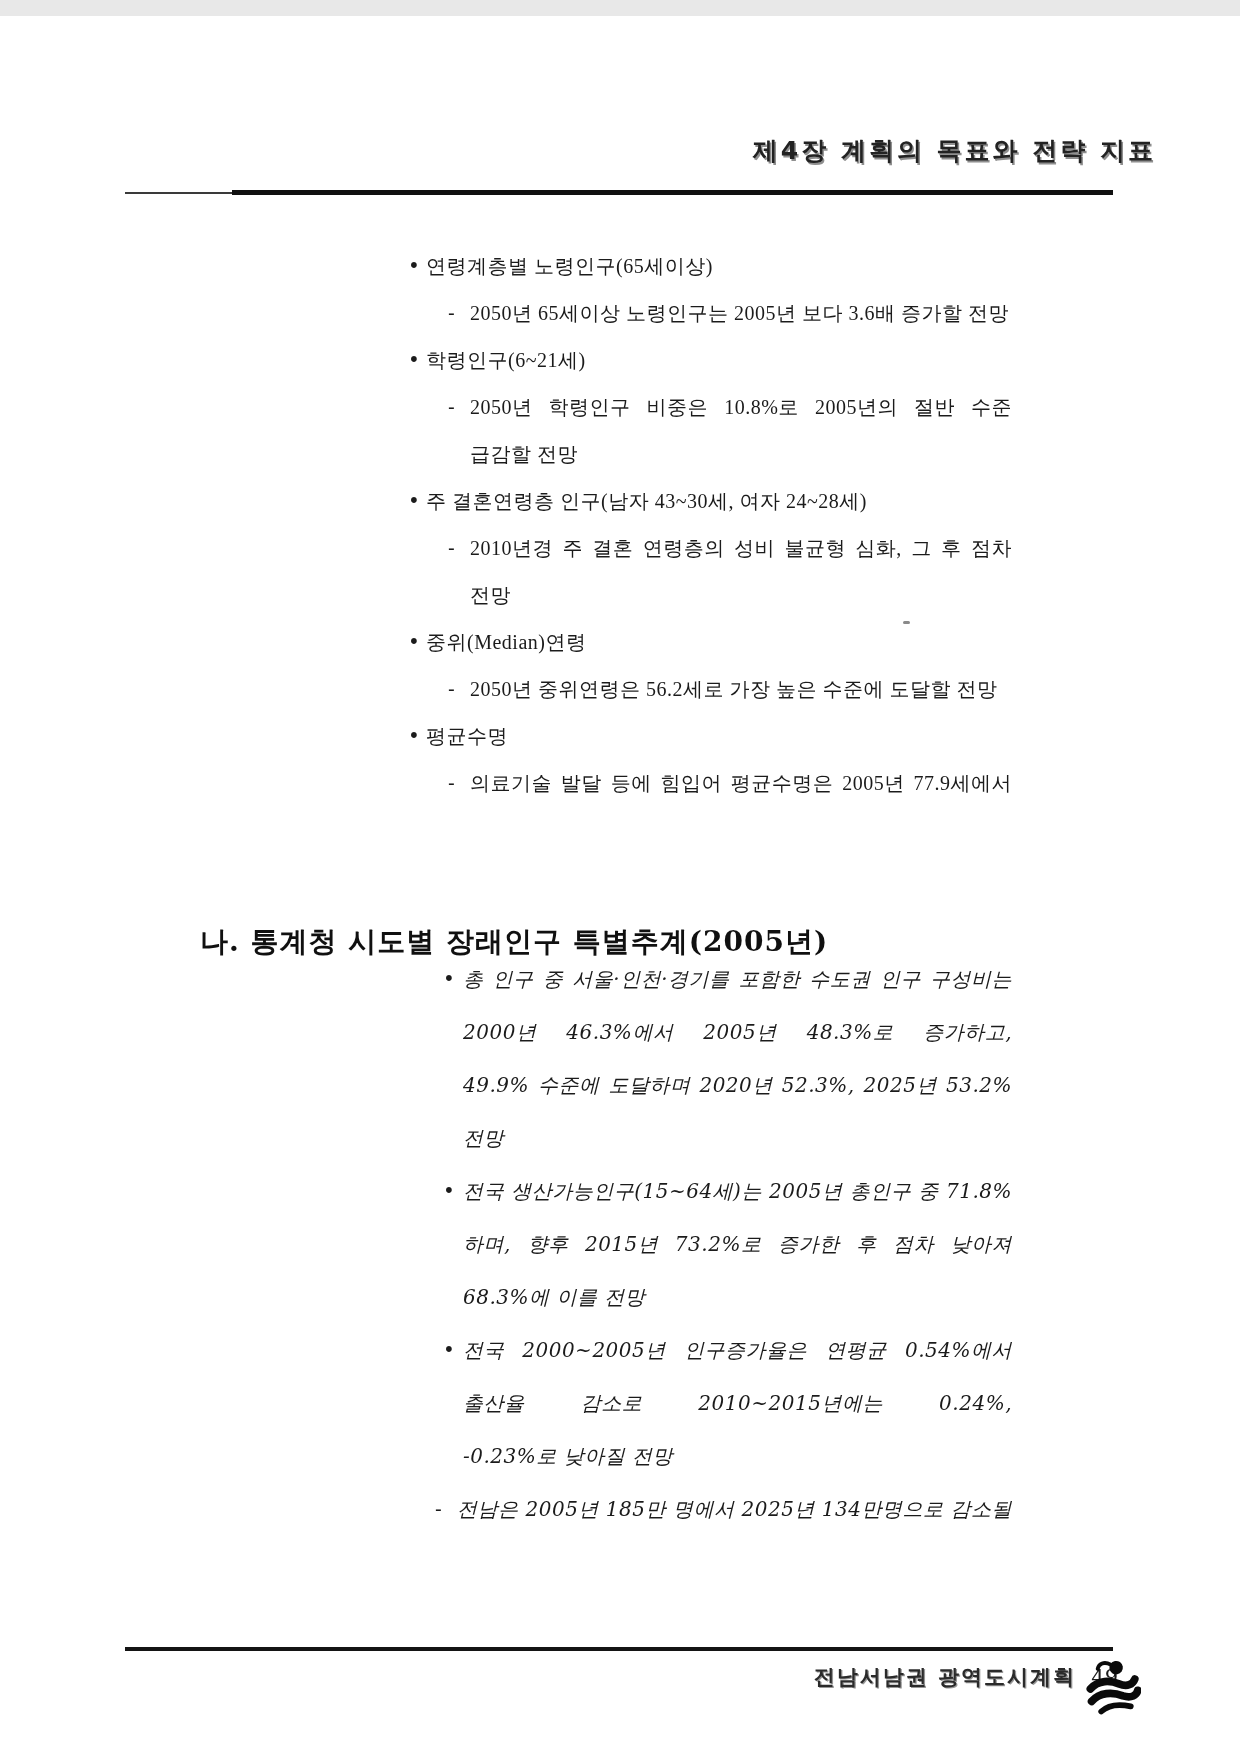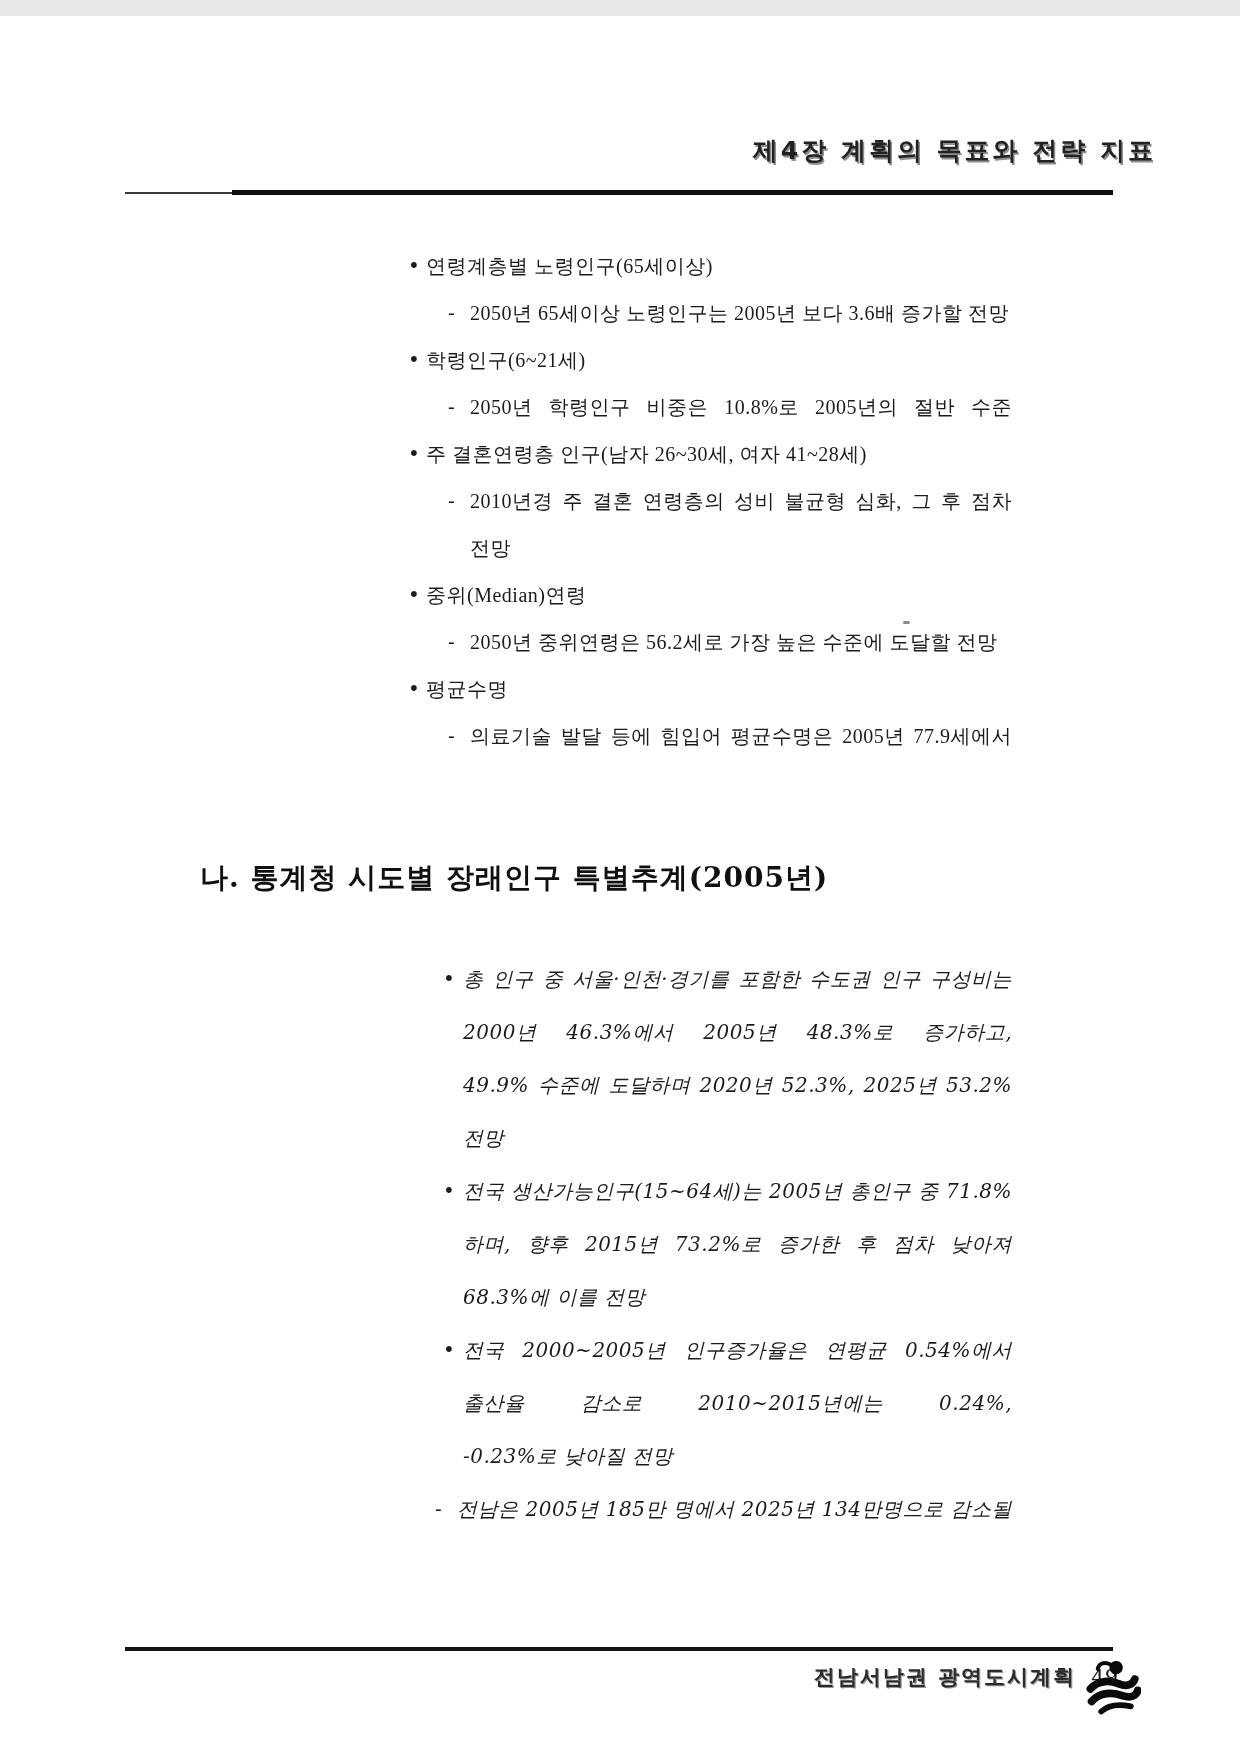--- a/index.html
+++ b/index.html
@@ -40,21 +40,21 @@
     text-align:left;
   }
   .sec1 .ln{height:47px;line-height:47px;font-family:Liberation Serif, serif;}
   .sec2 .ln{height:53px;line-height:53px;font-style:italic;}
   .ln.fill{
     white-space:normal;word-break:keep-all;
     text-align:justify;text-align-last:justify;
   }
   
   .sec2-heading{
-    position:absolute;top:842px;left:200px;margin:0;
+    position:absolute;top:906px;left:200px;margin:0;
     font-size:28px;line-height:40px;font-weight:800;
     letter-spacing:1px;color:#101010;
     font-family:"DejaVu Serif","Liberation Serif",serif;
   }
   
   .ftr-rule{position:absolute;top:1631px;left:125px;width:988px;height:4px;background:#141414;}
   .ftr-text{
     position:absolute;top:1646px;right:165px;
     font-size:21px;line-height:30px;font-weight:bold;
     letter-spacing:2px;color:#2a2a2a;
@@ -88,24 +88,25 @@
       <span class="mk">-</span>
       <div class="ln">2050년 65세이상 노령인구는 2005년 보다 3.6배 증가할 전망</div>
     </div>
     <div class="item b">
       <span class="mk">•</span>
       <div class="ln">학령인구(6~21세)</div>
     </div>
     <div class="item d">
       <span class="mk">-</span>
       <div class="ln fill">2050년 학령인구 비중은 10.8%로 2005년의 절반 수준 이하로</div>
+      <div class="ln">급감할 전망</div>
     </div>
     <div class="item b">
       <span class="mk">•</span>
-      <div class="ln">주 결혼연령층 인구(남자 26~30세, 여자 41~28세)</div>
+      <div class="ln">주 결혼연령층 인구(남자 43~30세, 여자 24~28세)</div>
     </div>
     <div class="item d">
       <span class="mk">-</span>
       <div class="ln fill">2010년경 주 결혼 연령층의 성비 불균형 심화, 그 후 점차 완화될</div>
       <div class="ln">전망</div>
     </div>
     <div class="item b">
       <span class="mk">•</span>
       <div class="ln">중위(Median)연령</div>
     </div>

